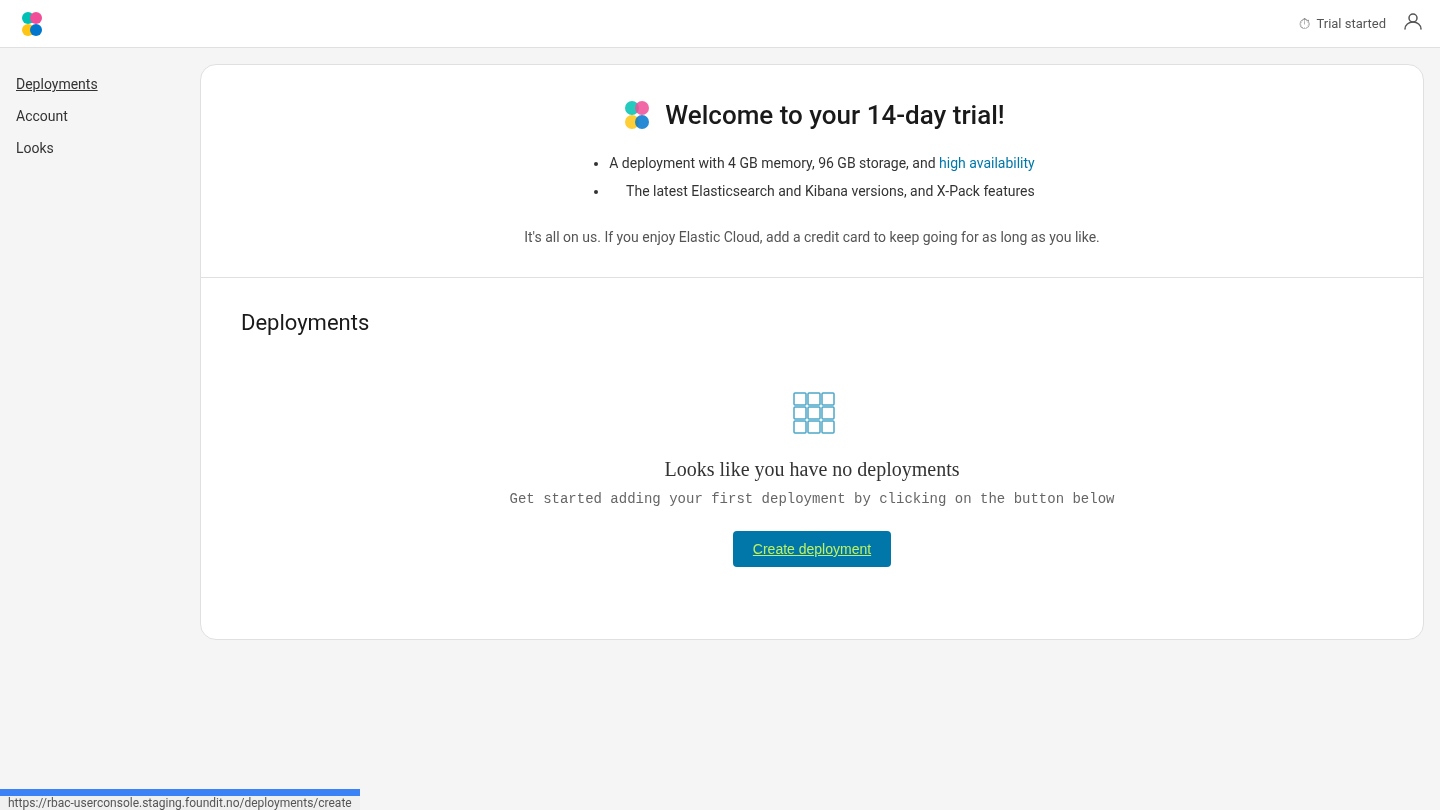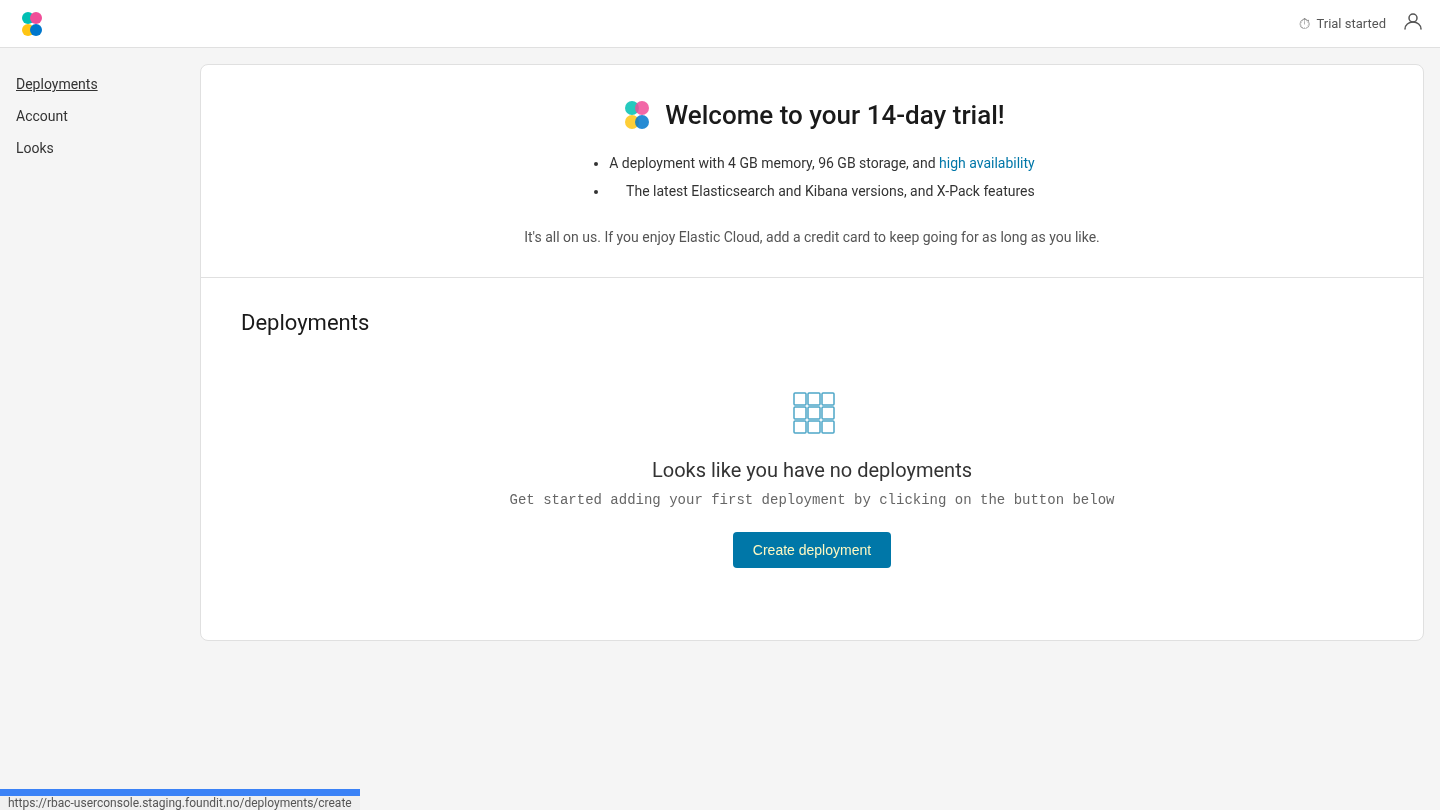--- a/index.html
+++ b/index.html
@@ -86,21 +86,21 @@
     }
 
     
     .main {
       flex: 1;
       padding: 16px 16px 16px 0;
     }
     .content-card {
       background: #fff;
       border: 1px solid #e0e0e0;
-      border-radius: 8px;
+      border-radius: 16px;
       min-height: 400px;
     }
 
     
     .trial-banner {
       padding: 32px 40px;
       text-align: center;
       border-bottom: 1px solid #e0e0e0;
     }
     .trial-title {
@@ -166,35 +166,37 @@
     .grid-icon svg rect {
       fill: none;
       stroke: #4da6c8;
       stroke-width: 1.5;
     }
     .empty-title {
       font-size: 20px;
       color: #333;
       margin-bottom: 10px;
       font-weight: 400;
+      font-family: Liberation Serif, serif;
     }
     .empty-subtitle {
       color: #666;
       font-size: 14px;
       margin-bottom: 24px;
       font-family: Liberation Mono, monospace;
     }
     .create-btn {
       background: #0077a8;
-      color: #fef9c3;
+      color: #bef264;
       border: none;
       padding: 10px 20px;
       font-size: 14px;
       border-radius: 4px;
       cursor: pointer;
+      text-decoration: underline;
       font-weight: 400;
     }
 
     
     .status-bar {
       position: fixed;
       bottom: 0; left: 0;
       background: #f0f0f0;
       padding: 0 8px;
       font-size: 12px;

